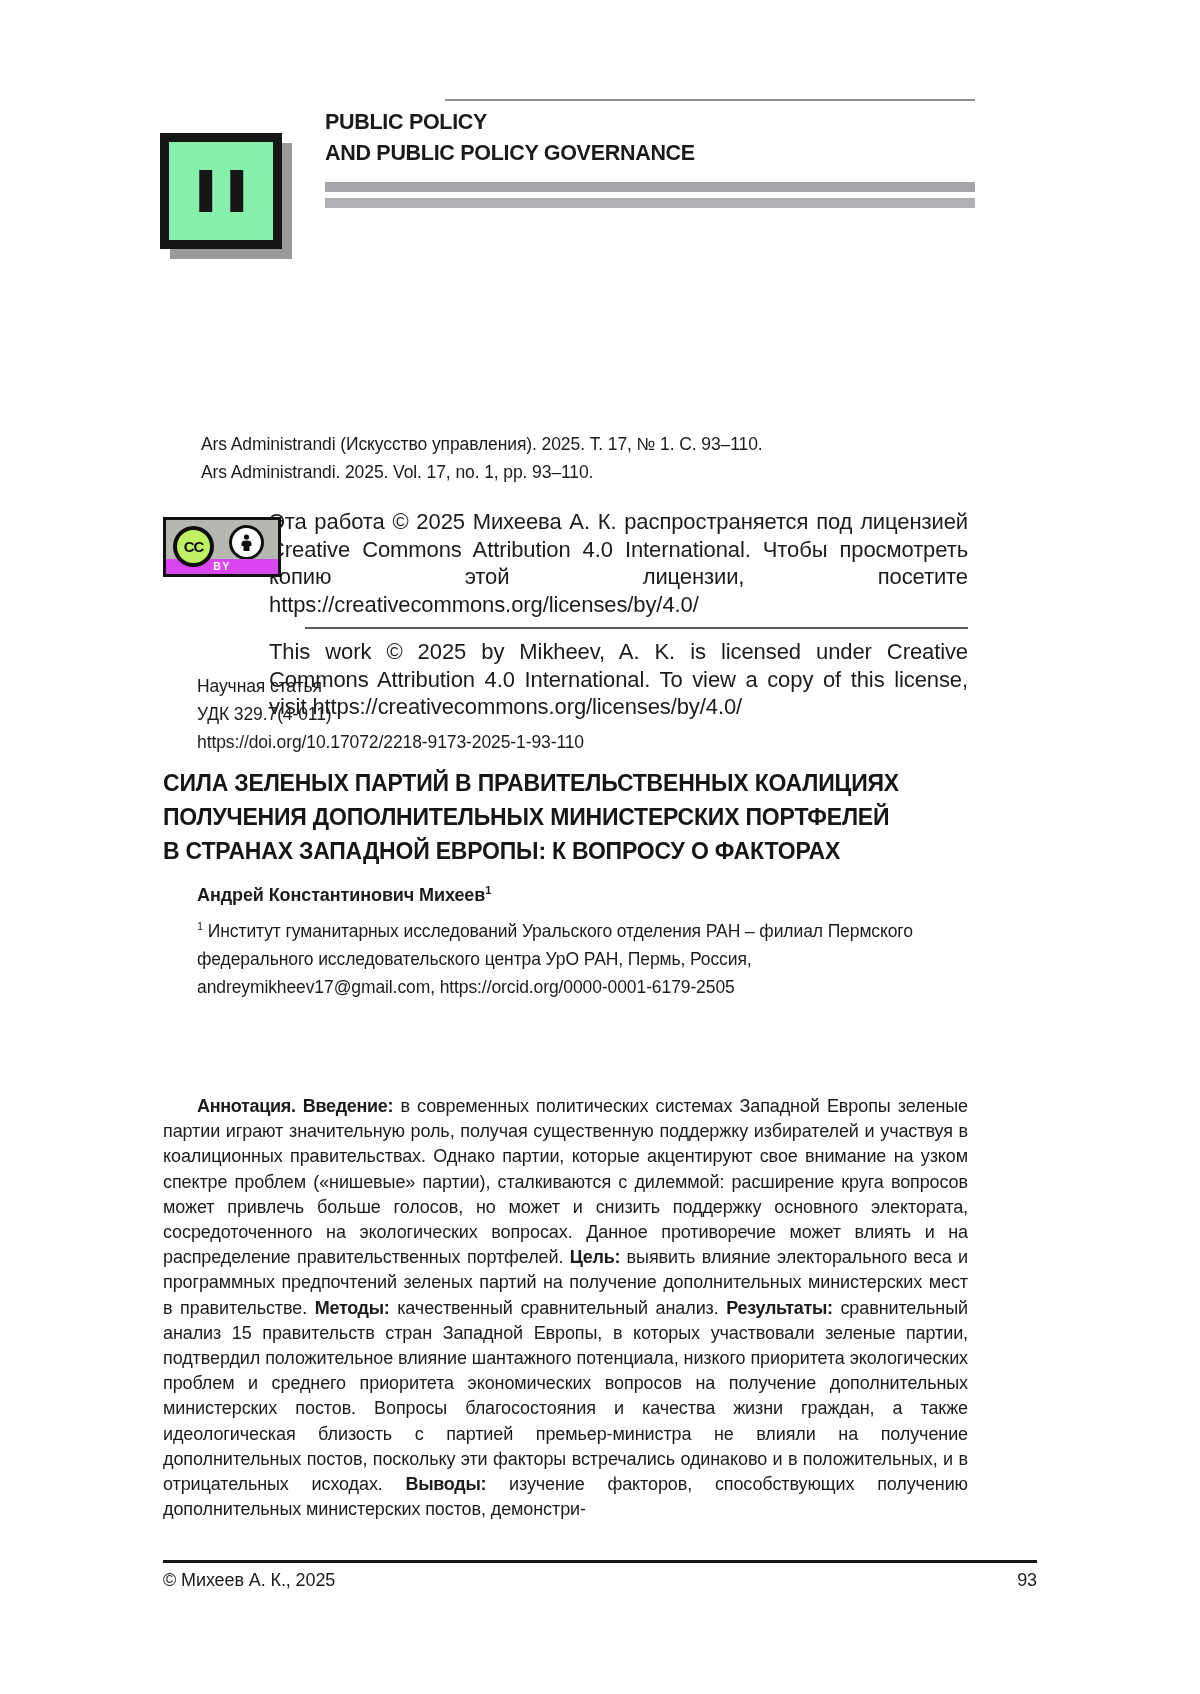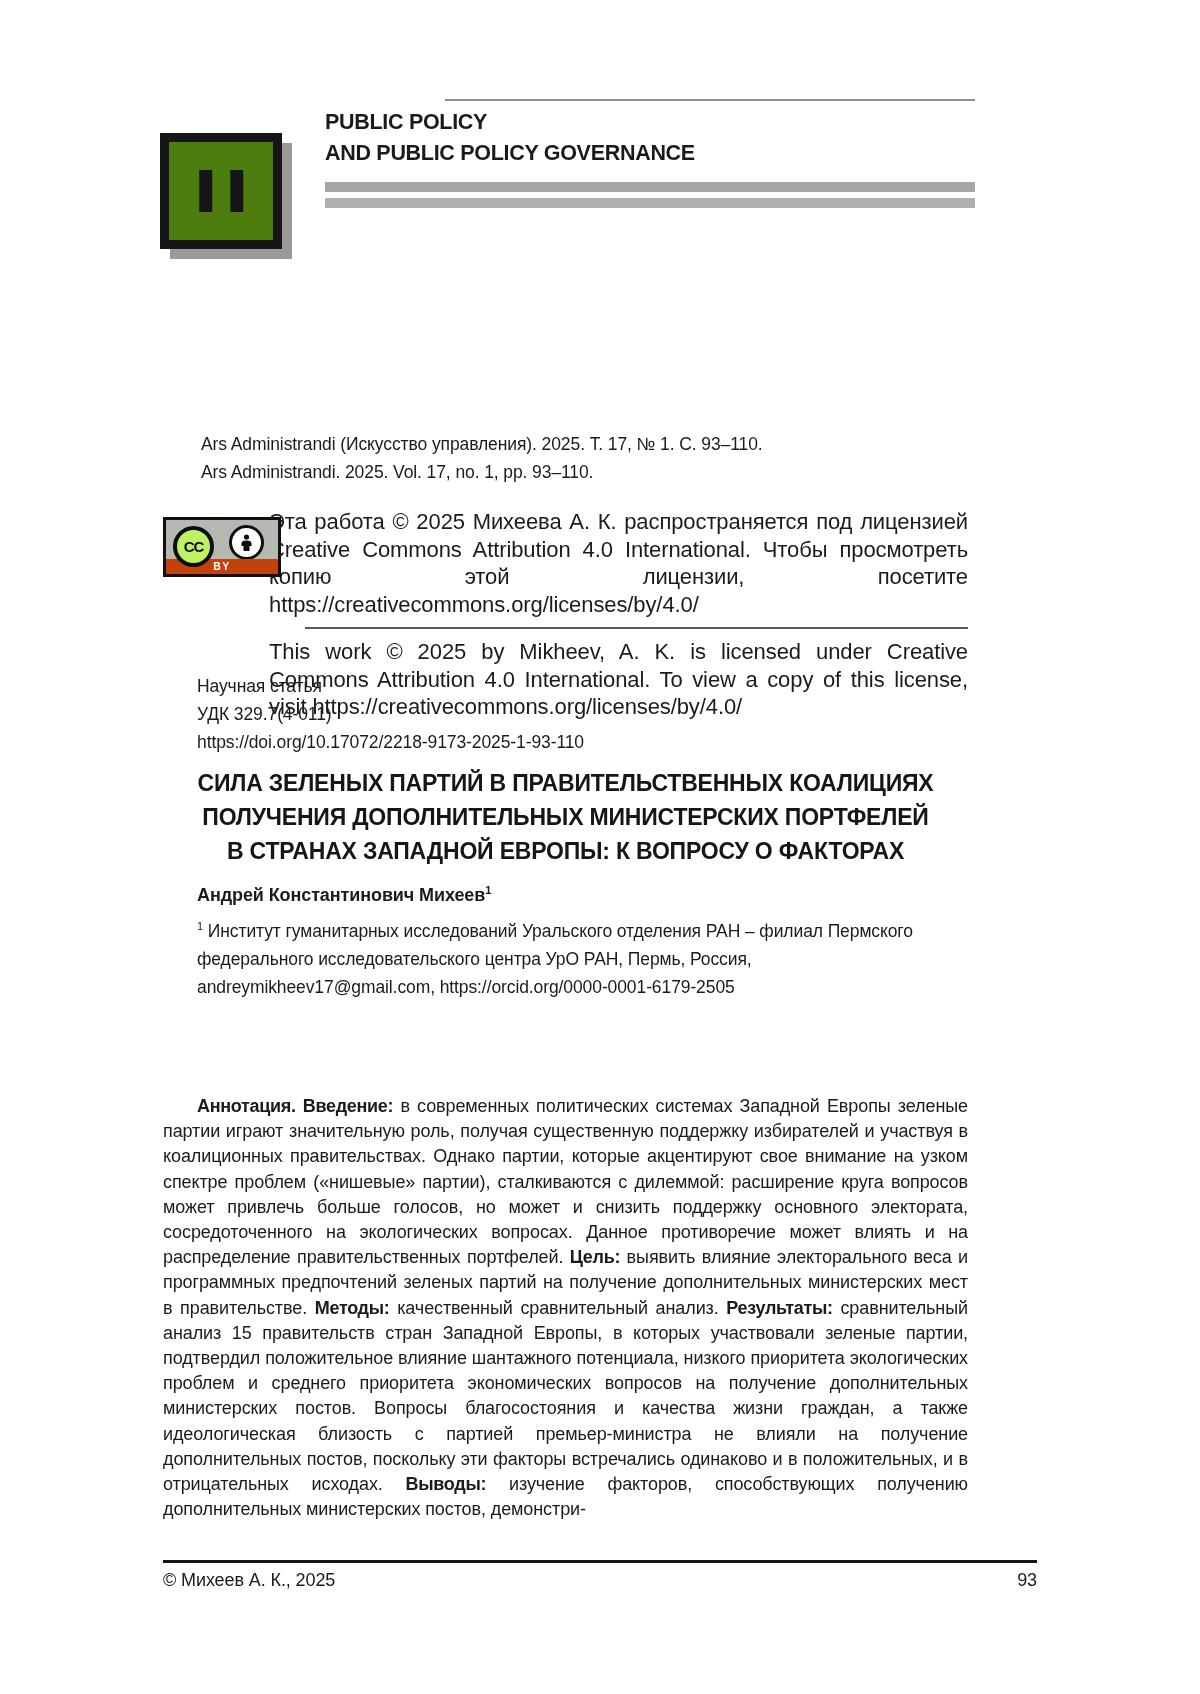--- a/index.html
+++ b/index.html
@@ -6,21 +6,21 @@
   .page {
     position:relative; width:1200px; height:1694px; margin:0 auto;
     background:#ffffff; color:#1b1b1b;
     font-family:"Liberation Sans", sans-serif;
     letter-spacing:-0.1px; overflow:hidden;
   }
 
   
   .logo-box {
     position:absolute; left:160px; top:133px; width:104px; height:98px;
-    border:9px solid #161616; background:#4d7c0f;
+    border:9px solid #161616; background:#86efac;
     box-shadow:10px 10px 0 #9a9a9a;
     display:flex; align-items:center; justify-content:center;
   }
   .logo-numeral {
     font-size:62px; font-weight:bold; line-height:1; color:#161616;
     transform:scaleX(1.45); letter-spacing:4px; padding-left:4px;
   }
   .masthead-titles { position:absolute; left:325px; top:93px; width:650px; }
   .mast-line { font-size:21.5px; font-weight:bold; line-height:31px; letter-spacing:-0.3px; color:#1a1a1a; }
   .masthead-divider { margin:6px 0 6px 120px; height:2px; background:#8f8f8f; }
@@ -31,21 +31,21 @@
   
   .citation { position:absolute; left:201px; top:430px; font-size:17.5px; line-height:28px; }
 
   
   .license { position:absolute; left:163px; top:508px; width:805px; }
   .cc-badge {
     position:absolute; left:0; top:9px; width:112px; height:54px;
     border:3px solid #101010; background:#b5b8b1;
   }
   .cc-strip {
-    position:absolute; left:0; right:0; bottom:0; height:15px; background:#c2410c;
+    position:absolute; left:0; right:0; bottom:0; height:15px; background:#d946ef;
     color:#fff; font-size:10.5px; font-weight:bold; text-align:center;
     line-height:15px; letter-spacing:1.5px;
   }
   .cc-circle {
     position:absolute; left:7px; top:6px; width:33px; height:33px;
     border:4px solid #0d0d0d; border-radius:50%; background:#bef264; z-index:2;
     display:flex; align-items:center; justify-content:center;
     font-size:15px; font-weight:bold; color:#0d0d0d; letter-spacing:-1px;
   }
   .person-circle {
@@ -55,21 +55,21 @@
   }
   .license-text { margin-left:106px; font-size:22px; line-height:27.5px; text-align:justify; }
   .license-divider { margin:9px 0 9px 142px; height:2px; background:#5a5a5a; }
 
   
   .meta { position:absolute; left:197px; top:672px; font-size:17.5px; line-height:28px; }
 
   
   .article-title {
     position:absolute; left:163px; top:766px; width:805px;
-    text-align:center; font-size:23px; font-weight:bold; line-height:34px;
+    text-align:left; font-size:23px; font-weight:bold; line-height:34px;
     letter-spacing:-0.2px; color:#161616; white-space:nowrap;
   }
 
   
   .author-block { position:absolute; left:197px; top:876px; width:771px; font-size:17.5px; line-height:28px; }
   .author-name { font-weight:bold; font-size:18px; margin:0 0 3px 0; }
   .affiliation { margin:0; }
   sup { font-size:11px; }
 
   

